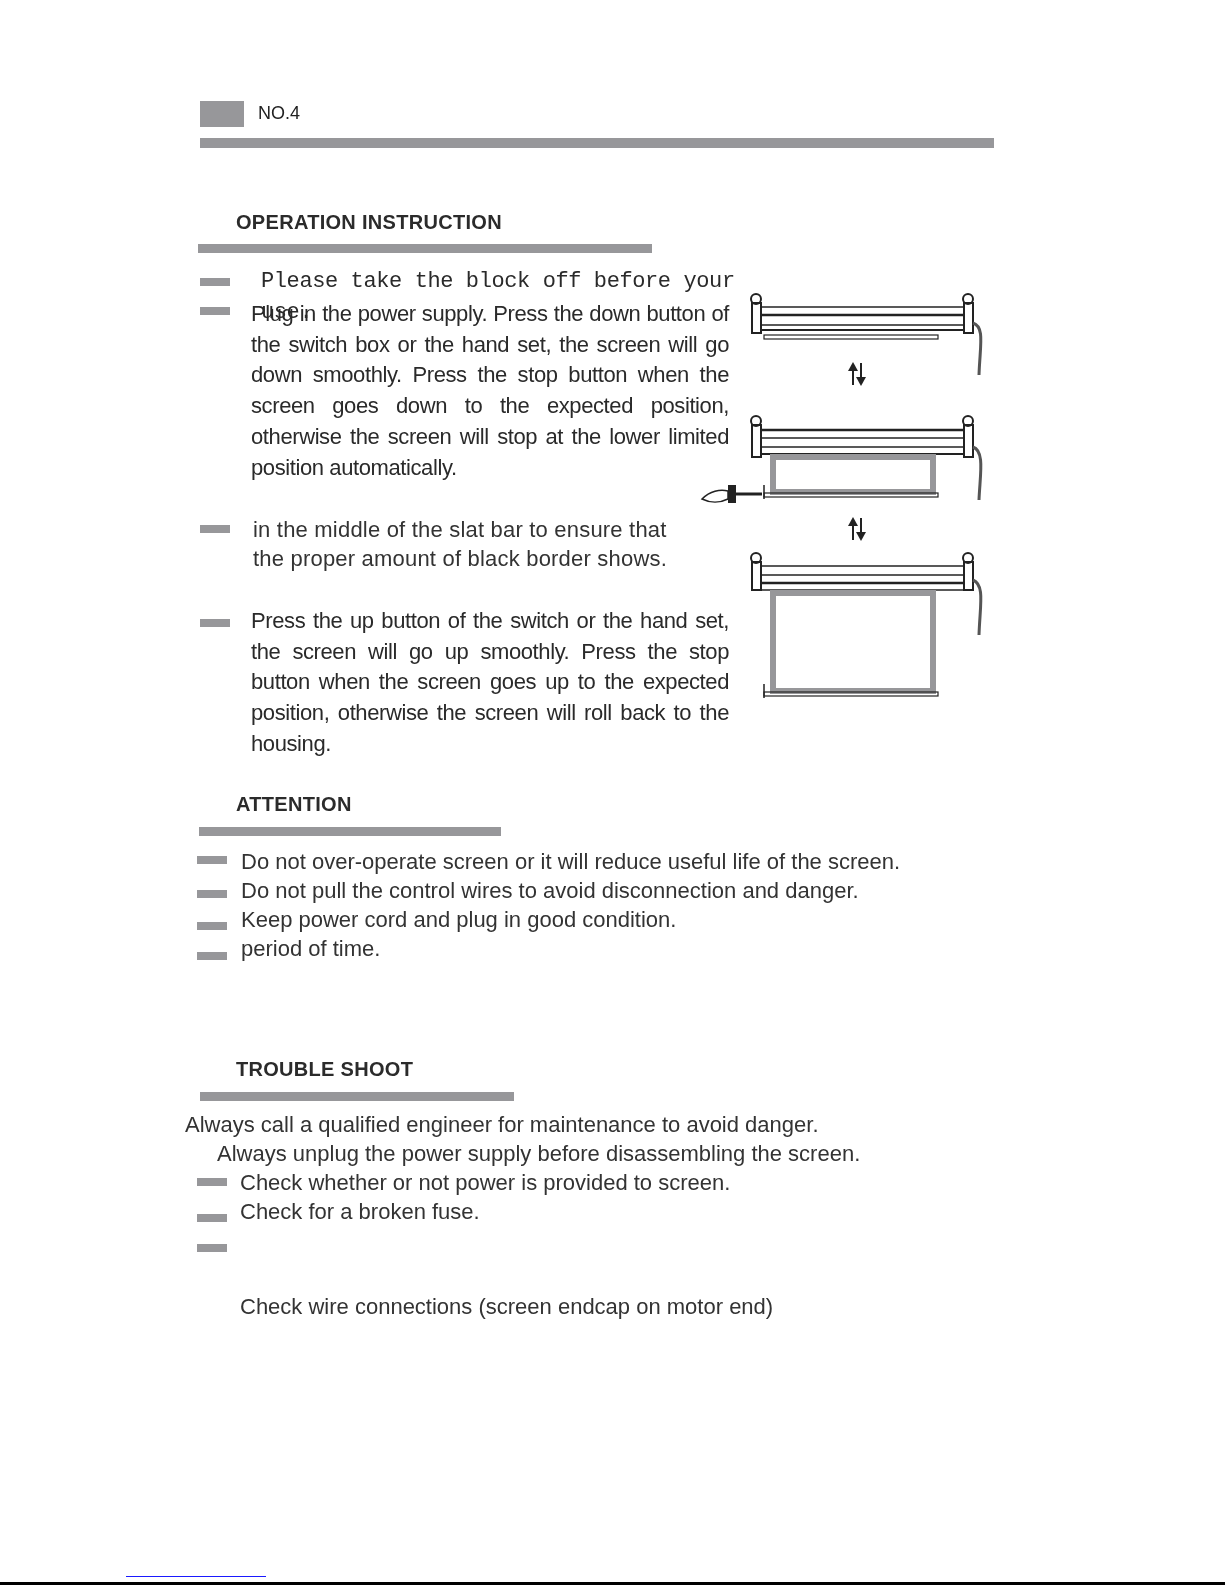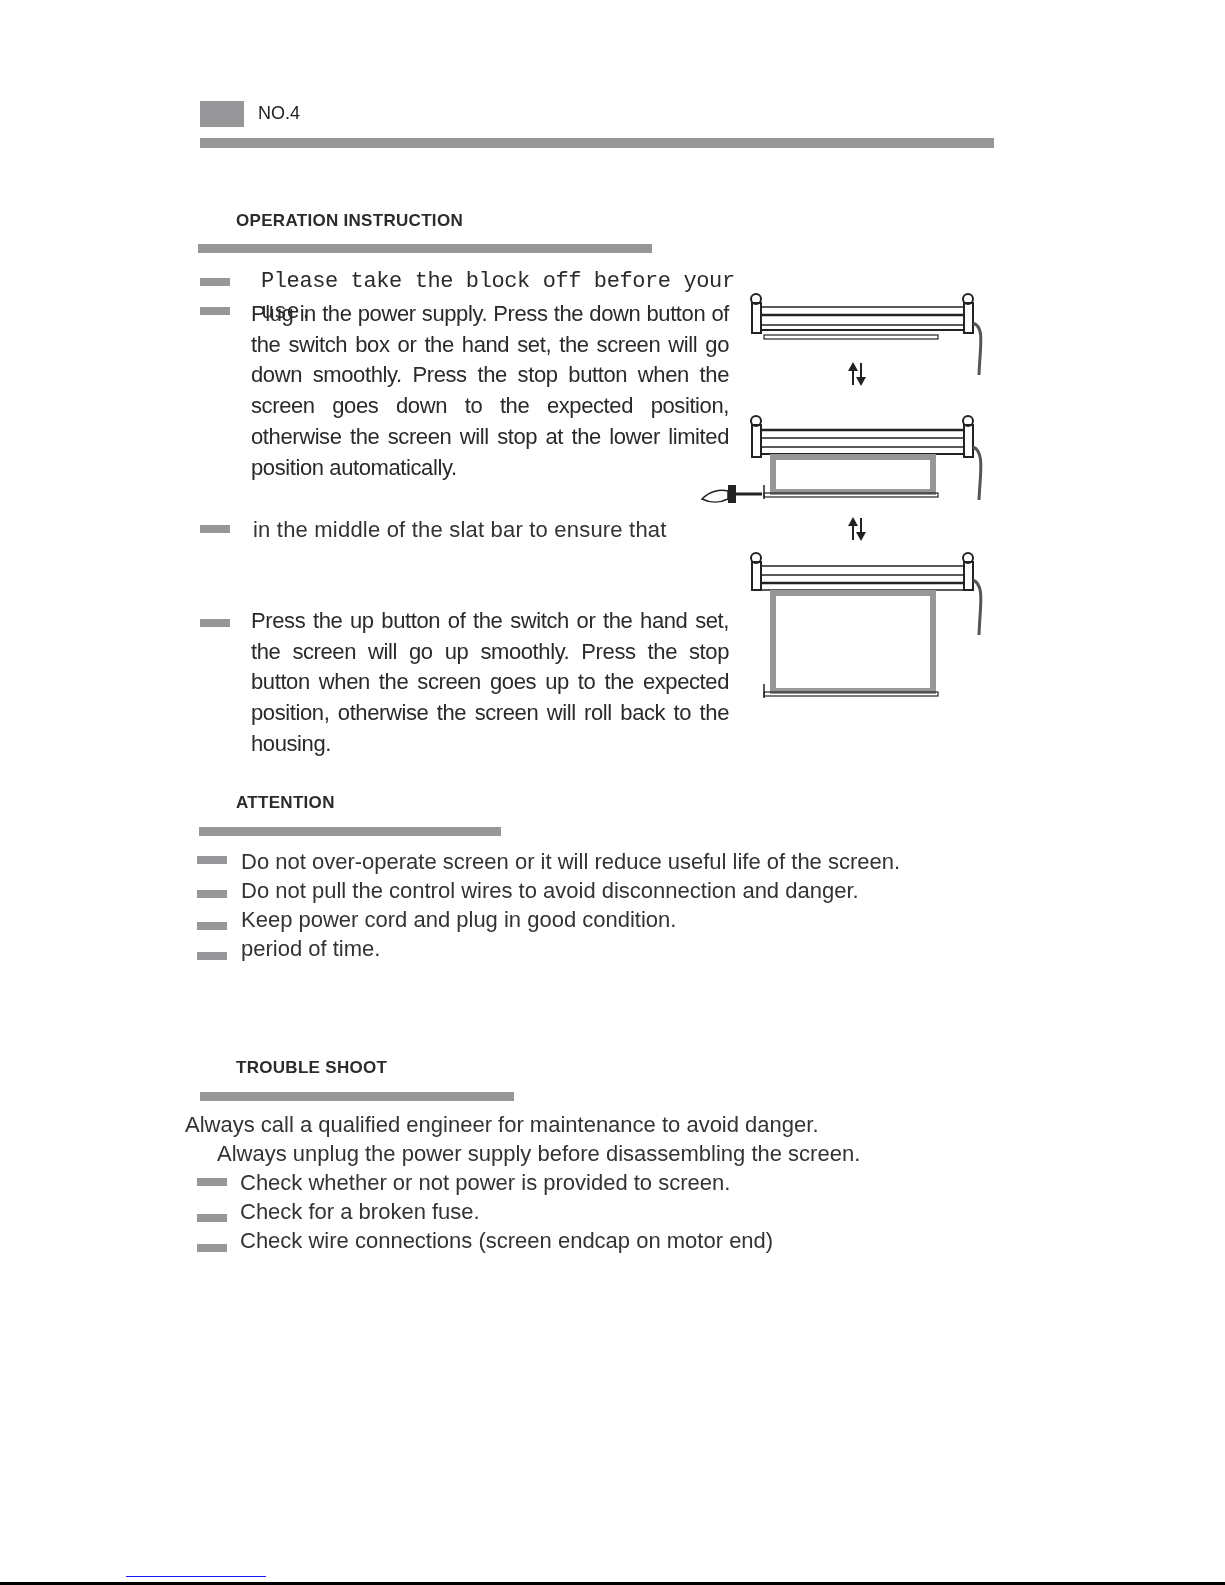--- a/index.html
+++ b/index.html
@@ -3,21 +3,21 @@
 <meta charset="utf-8">
 <style>
   html, body { margin:0; padding:0; background:#ffffff; }
   body { width:1225px; height:1585px; position:relative; overflow:hidden;
          font-family:"Liberation Sans", sans-serif; color:#2a2a2a; }
   .abs { position:absolute; }
   .gray { background:#97979a; }
   .pg-tab { left:200px; top:101px; width:44px; height:26px; }
   .pg-num { left:258px; top:103px; font-size:18px; color:#222; }
   .topbar { left:200px; top:138px; width:794px; height:10px; }
-  .h { font-weight:bold; font-size:17px; color:#2b2b2b; letter-spacing:0.3px; }
+  .h { font-weight:bold; font-size:20px; color:#2b2b2b; letter-spacing:0.3px; }
   .hbar { height:9px; }
   .bul { width:30px; height:8px; }
   .t { font-size:22px; line-height:30.7px; color:#2a2a2a; }
   .just { text-align:justify; text-align-last:left; }
   .t2 { font-size:22px; line-height:29px; color:#333; }
   .footer-link { left:126px; top:1576px; width:140px; height:1px; background:#1a1aff; }
   .footer-line { left:0; top:1582px; width:1225px; height:3px; background:#000; }
 </style>
 </head>
 <body>
@@ -31,20 +31,21 @@
 
 <div class="abs gray bul" style="left:200px;top:278px;"></div>
 <div class="abs t" style="left:261px;top:267px;width:480px;letter-spacing:-0.4px;font-family:Liberation Mono, monospace;">Please take the block off before your use.</div>
 
 <div class="abs gray bul" style="left:200px;top:307px;"></div>
 <div class="abs t just" style="left:251px;top:299px;width:478px;letter-spacing:-0.4px;">Plug in the power supply. Press the down button of the switch box or the hand set, the screen will go down smoothly. Press the stop button when the screen goes down to the expected position, otherwise the screen will stop at the lower limited position automatically.</div>
 
 <div class="abs gray bul" style="left:200px;top:525px;"></div>
 <div class="abs t2" style="left:253px;top:515px;width:500px;letter-spacing:0.2px;">
   <div>in the middle of the slat bar to ensure that</div>
+  <div>the proper amount of black border shows.</div>
 </div>
 
 <div class="abs gray bul" style="left:200px;top:619px;"></div>
 <div class="abs t just" style="left:251px;top:606px;width:478px;letter-spacing:-0.4px;">Press the up button of the switch or the hand set, the screen will go up smoothly. Press the stop button when the screen goes up to the expected position, otherwise the screen will roll back to the housing.</div>
 
 <svg class="abs" style="left:680px;top:285px;" width="320" height="420" viewBox="0 0 320 420">
 
   <g>
     <circle cx="76" cy="14" r="5" fill="none" stroke="#222" stroke-width="2"></circle>
     <circle cx="288" cy="14" r="5" fill="none" stroke="#222" stroke-width="2"></circle>
@@ -123,16 +124,16 @@
 <div class="abs gray hbar" style="left:200px;top:1092px;width:314px;"></div>
 
 <div class="abs t2" style="left:185px;top:1110px;width:800px;">Always call a qualified engineer for maintenance to avoid danger.</div>
 <div class="abs t2" style="left:193px;top:1139px;width:800px;margin-left:24px;">Always unplug the power supply before disassembling the screen.</div>
 
 <div class="abs gray bul" style="left:197px;top:1178px;"></div>
 <div class="abs t2" style="left:240px;top:1168px;width:760px;">Check whether or not power is provided to screen.</div>
 <div class="abs gray bul" style="left:197px;top:1214px;"></div>
 <div class="abs t2" style="left:240px;top:1197px;width:760px;">Check for a broken fuse.</div>
 <div class="abs gray bul" style="left:197px;top:1244px;"></div>
-<div class="abs t2" style="left:240px;top:1226px;width:760px;">Check wire connections (screen endcap on motor end)</div>
+<div class="abs t2" style="left:240px;top:1292px;width:760px;">Check wire connections (screen endcap on motor end)</div>
 
 <div class="abs footer-link"></div>
 <div class="abs footer-line"></div>
 
 </body></html>

